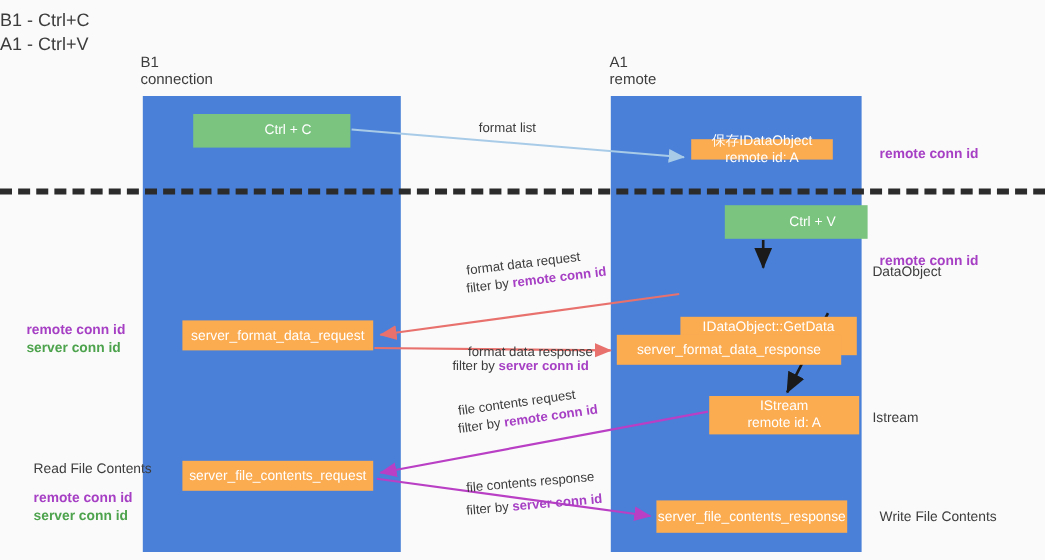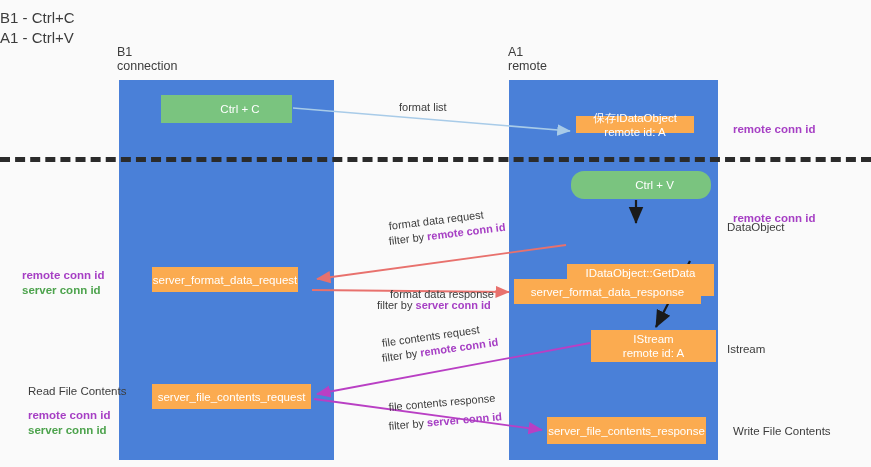--- a/index.html
+++ b/index.html
@@ -32,23 +32,23 @@
        text-align:center;box-sizing:border-box;}
   .box.green{background:#7ac47f;padding-left:27px;}
   .box.orange{background:#fbab50;}
   .box span{display:block;}
 
   
   .b-ctrlc{left:161px;top:95px;width:131px;height:28px;}
   .b-idataobject{left:576px;top:116px;width:118px;height:17px;}
 
   
-  .b-ctrlv{left:571px;top:171px;width:140px;height:28px;border-radius:13px;}
+  .b-ctrlv{left:604px;top:171px;width:119px;height:28px;}
   .b-getdata{left:567px;top:228px;width:147px;height:32px;margin-top:36px;}
-  .b-sfdreq{left:152px;top:267px;width:146px;height:25px;}
+  .b-sfdreq{left:152px;top:267px;width:159px;height:25px;}
   .b-sfdresp{left:514px;top:279px;width:187px;height:25px;}
   .b-istream{left:591px;top:330px;width:125px;height:32px;}
   .b-sfcreq{left:152px;top:384px;width:159px;height:25px;}
   .b-sfcresp{left:547px;top:417px;width:159px;height:27px;}
 
   .dashed{position:absolute;left:0px;top:157px;width:871px;height:0;
           border-top:5px dashed #2b2b2b;}
 
   
   .elabel{position:absolute;color:#3c3c3c;font-size:11px;line-height:15px;white-space:nowrap;}

